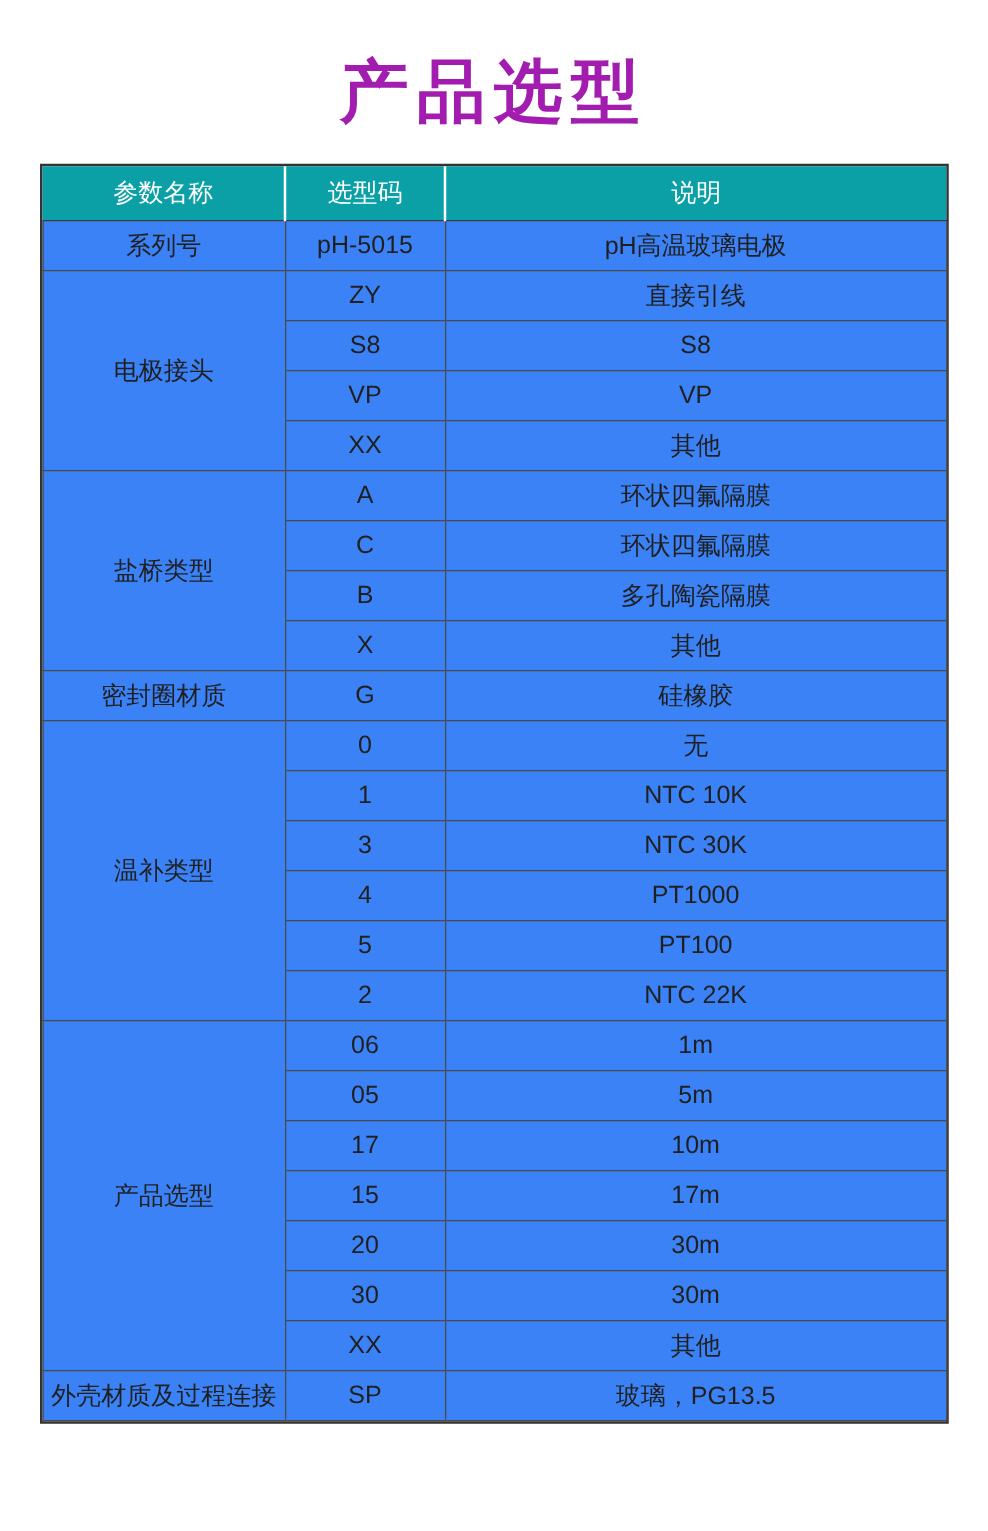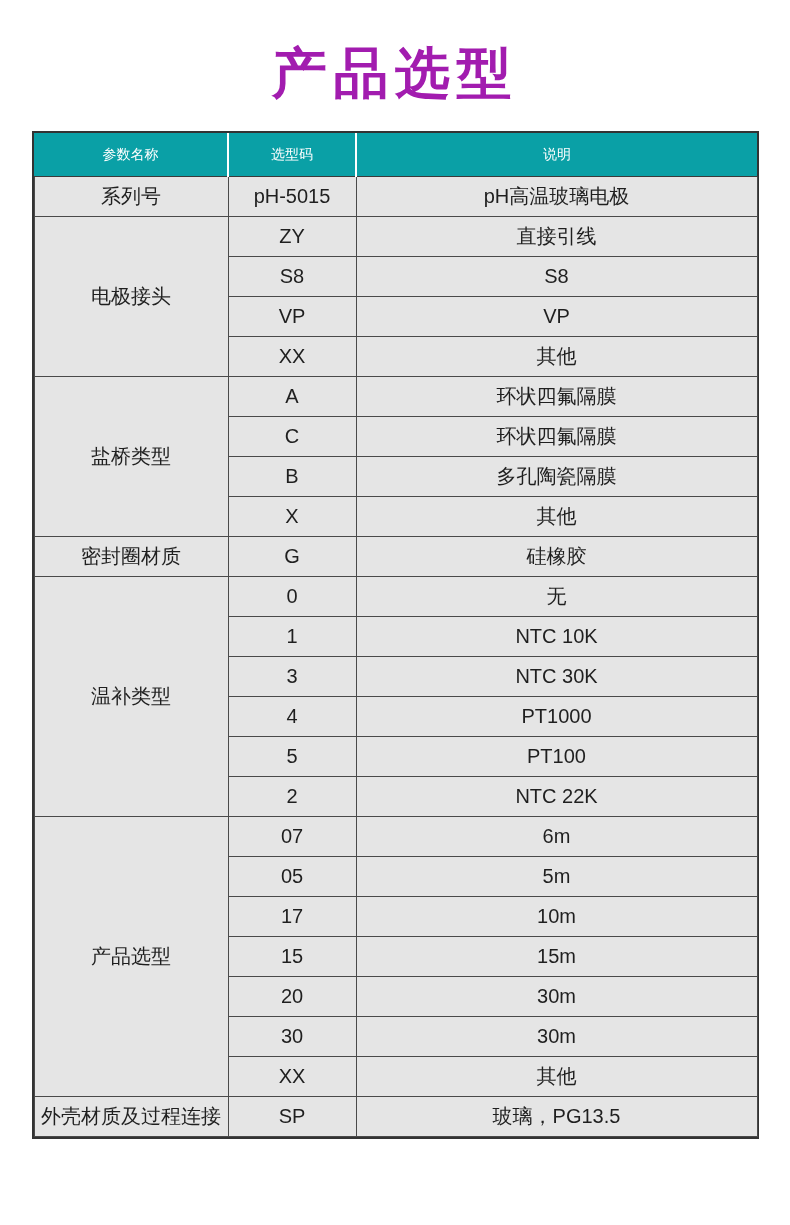--- a/index.html
+++ b/index.html
@@ -29,37 +29,37 @@
     width: 100%;
     border-collapse: collapse;
     table-layout: fixed;
   }
   col.c1 { width: 194px; }
   col.c2 { width: 128px; }
   col.c3 { width: 401px; }
   thead th {
     background: #0AA0A6;
     color: #ffffff;
-    font-size: 14px;
+    font-size: 20px;
     font-weight: 400;
     height: 43px;
     text-align: center;
     vertical-align: middle;
     border-left: 2px solid #ffffff;
     border-bottom: 1px solid #3a3a3a;
   }
   thead th:first-child { border-left: none; }
   tbody td {
     border: 1px solid #4a4a4a;
     height: 40px;
     text-align: center;
     vertical-align: middle;
     font-size: 20px;
     color: #1f1f1f;
-    background: #e5e5e5;
+    background: #3b82f6;
   }
 </style>
 </head>
 <body>
 
 <div class="page">
   <h1 class="page-title">产品选型</h1>
 
   <div class="table-wrap">
     <table>
@@ -140,34 +140,34 @@
           <tr>
             <td>5</td>
             <td>PT100</td>
           </tr>
           <tr>
             <td>2</td>
             <td>NTC 22K</td>
           </tr>
           <tr>
             <td rowspan="7">产品选型</td>
-            <td>07</td>
-            <td>6m</td>
+            <td>06</td>
+            <td>1m</td>
           </tr>
           <tr>
             <td>05</td>
             <td>5m</td>
           </tr>
           <tr>
             <td>17</td>
             <td>10m</td>
           </tr>
           <tr>
             <td>15</td>
-            <td>15m</td>
+            <td>17m</td>
           </tr>
           <tr>
             <td>20</td>
             <td>30m</td>
           </tr>
           <tr>
             <td>30</td>
             <td>30m</td>
           </tr>
           <tr>

